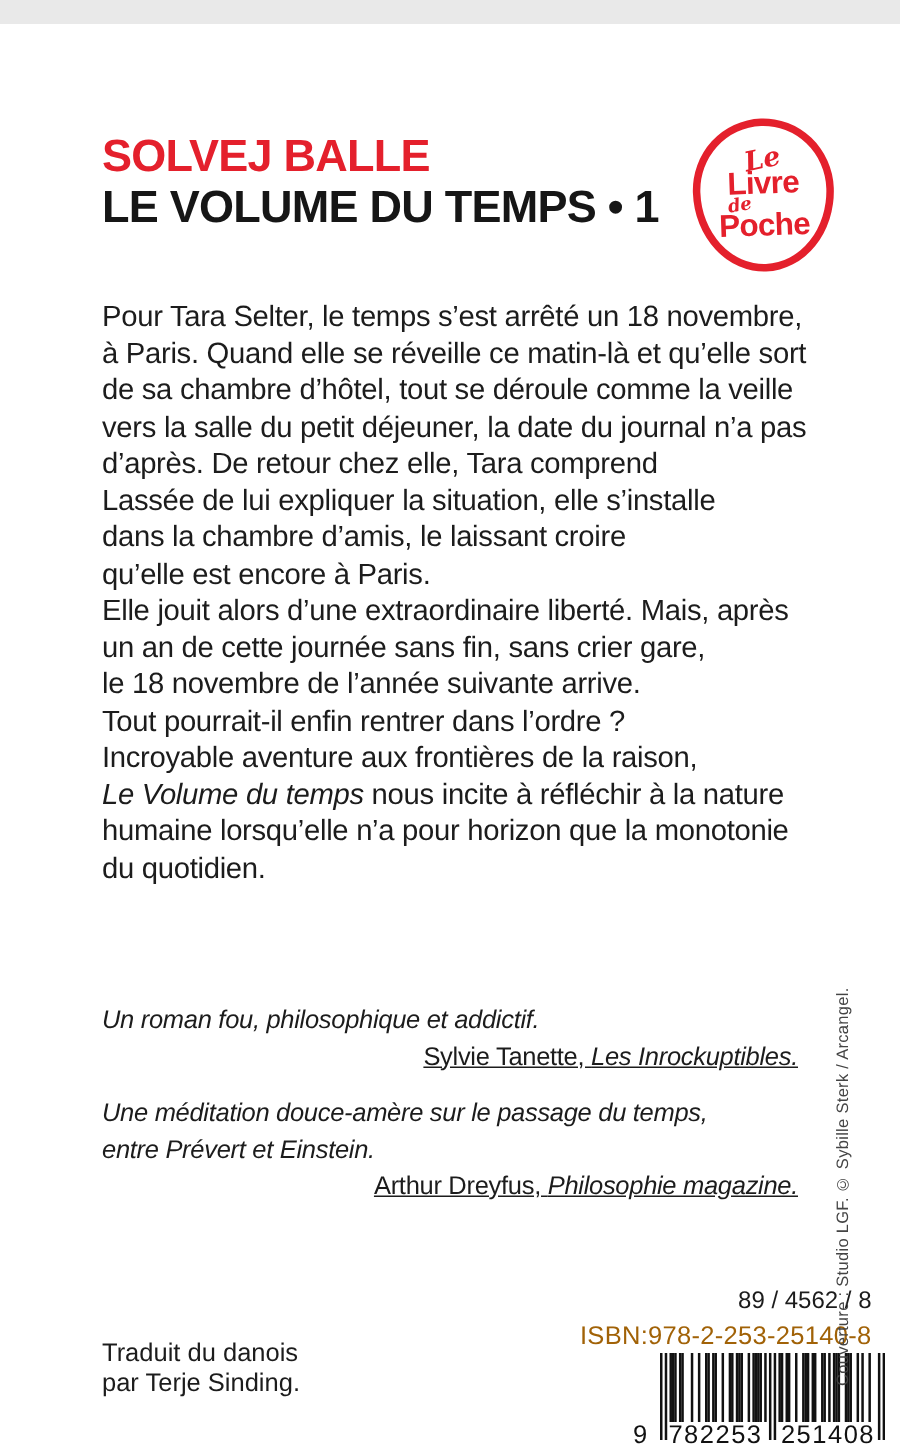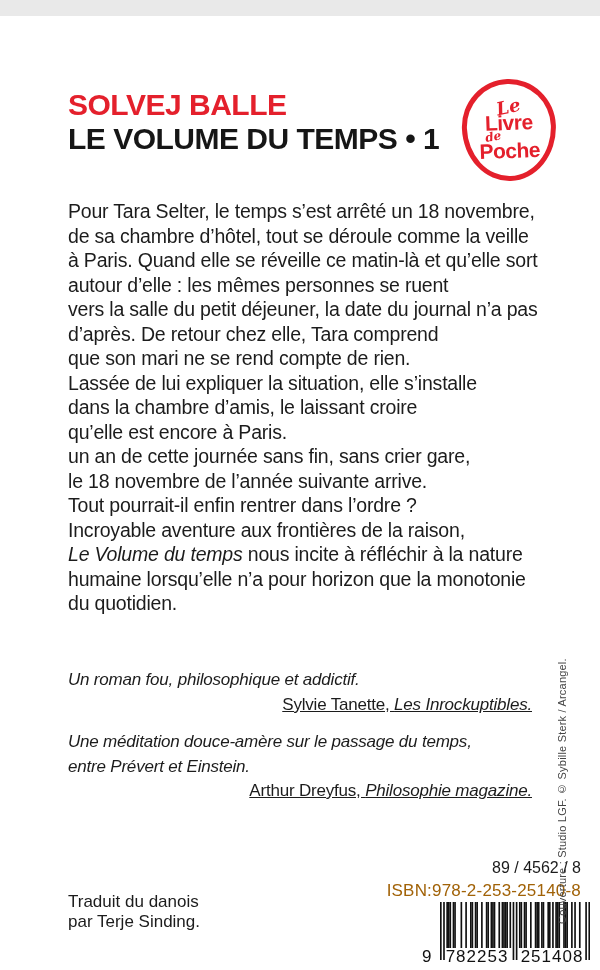--- a/index.html
+++ b/index.html
@@ -80,29 +80,28 @@
 
   <div class="logo">
     <div class="logo-le">Le</div>
     <div class="logo-livre">Livre</div>
     <div class="logo-de">de</div>
     <div class="logo-poche">Poche</div>
   </div>
 
   <div class="synopsis">
     <div class="syn-line">Pour Tara Selter, le temps s’est arrêté un 18 novembre,</div>
+    <div class="syn-line">à Paris. Quand elle se réveille ce matin-là et qu’elle sort</div>
     <div class="syn-line">de sa chambre d’hôtel, tout se déroule comme la veille</div>
-    <div class="syn-line">à Paris. Quand elle se réveille ce matin-là et qu’elle sort</div>
-    <div class="syn-line">autour d’elle : les mêmes personnes se ruent</div>
     <div class="syn-line">vers la salle du petit déjeuner, la date du journal n’a pas</div>
     <div class="syn-line">d’après. De retour chez elle, Tara comprend</div>
-    <div class="syn-line">que son mari ne se rend compte de rien.</div>
     <div class="syn-line">Lassée de lui expliquer la situation, elle s’installe</div>
     <div class="syn-line">dans la chambre d’amis, le laissant croire</div>
     <div class="syn-line">qu’elle est encore à Paris.</div>
+    <div class="syn-line">Elle jouit alors d’une extraordinaire liberté. Mais, après</div>
     <div class="syn-line">un an de cette journée sans fin, sans crier gare,</div>
     <div class="syn-line">le 18 novembre de l’année suivante arrive.</div>
     <div class="syn-line">Tout pourrait-il enfin rentrer dans l’ordre ?</div>
     <div class="syn-line">Incroyable aventure aux frontières de la raison,</div>
     <div class="syn-line"><span class="it">Le Volume du temps</span><span> nous incite à réfléchir à la nature</span></div>
     <div class="syn-line">humaine lorsqu’elle n’a pour horizon que la monotonie</div>
     <div class="syn-line">du quotidien.</div>
   </div>
 
   <div class="quotes">

